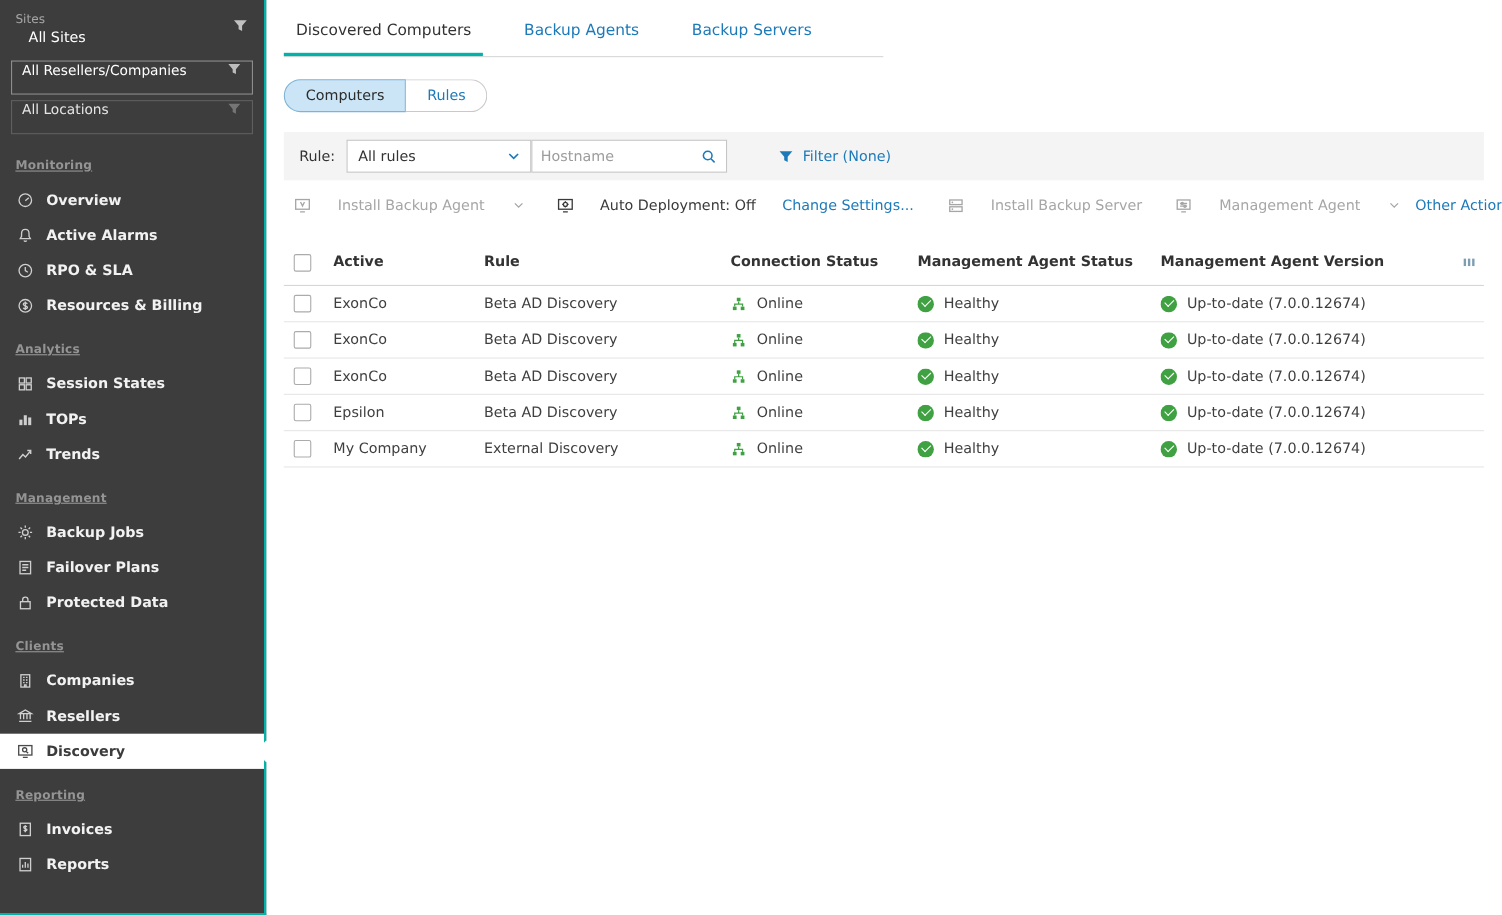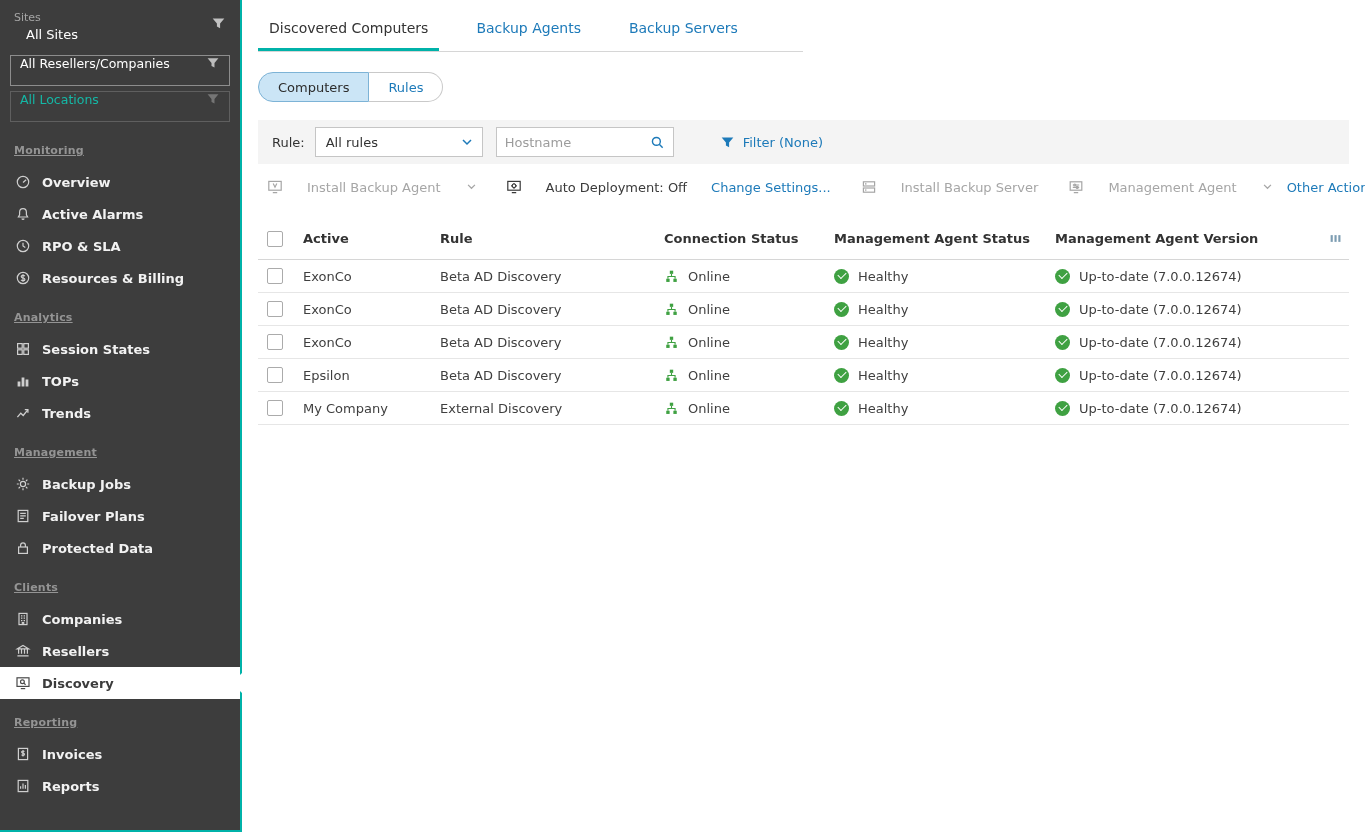--- a/index.html
+++ b/index.html
@@ -23,21 +23,21 @@
   .sites-value { font-size: 13px; color: #fff; margin-top: 3px; margin-left: 12px; }
   .sites .funnel { color: #c2c2c2; margin-top: 5px; cursor: pointer; }
 
   .fbox {
     display: flex; justify-content: space-between; align-items: flex-start;
     border: 1px solid #8d8d8d; margin: 5px 10px; height: 31px; padding: 0 9px; cursor: pointer;
   }
   .fbox .txt { font-size: 12.5px; color: #fff; }
   .fbox .funnel { color: #bdbdbd; }
   .fbox.disabled { border-color: #5f5f5f; }
-  .fbox.disabled .txt { color: #14b8a6; }
+  .fbox.disabled .txt { color: #e5e5e5; }
   .fbox.disabled .funnel { color: #757575; }
 
   .nav-section { font-size: 11px; font-weight: bold; color: #949494; padding: 17px 14px 9px; letter-spacing: .2px; text-decoration: underline; }
   .nav-item {
     display: flex; align-items: center; gap: 11px; height: 32px; padding: 0 14px;
     cursor: pointer; font-weight: bold; color: #f2f2f2; position: relative; font-size: 13px;
   }
   .nav-item .nicon { width: 17px; height: 17px; color: #cfcfcf; display: flex; align-items: center; justify-content: center; flex-shrink: 0; }
   .nav-item.active { background: #fff; color: #3c3c3c; }
   .nav-item.active .nicon { color: #4a4a4a; }
@@ -63,21 +63,21 @@
   .pill.active { background: #cbe5f6; border-color: #7db3d6; color: #2c2c2c; }
 
   .filterbar { margin-top: 18px; background: #f4f4f4; height: 44px; display: flex; align-items: center; padding: 0 14px; flex-shrink: 0; }
   .rule-label { margin-right: 10px; color: #333; }
   .select {
     width: 168px; height: 30px; background: #fff; border: 1px solid #c5c5c5;
     display: flex; align-items: center; justify-content: space-between; padding: 0 10px; cursor: pointer;
   }
   .select .sel-val { color: #333; }
   .select .caret { color: #1d7ab9; }
-  .search { width: 178px; height: 30px; background: #fff; border: 1px solid #c5c5c5; display: flex; align-items: center; padding: 0 8px; margin-left: 13px; }
+  .search { width: 178px; height: 30px; background: #fff; border: 1px solid #c5c5c5; display: flex; align-items: center; padding: 0 8px; }
   .search input { border: none; outline: none; flex: 1; min-width: 0; font: inherit; color: #333; background: transparent; }
   .search input::placeholder { color: #9c9c9c; }
   .search .mag { cursor: pointer; }
   .filter-none { display: flex; align-items: center; gap: 8px; color: #1d7ab9; margin-left: 46px; cursor: pointer; }
 
   .toolbar { display: flex; align-items: center; height: 46px; flex-shrink: 0; }
   .tbtn { display: flex; align-items: center; gap: 24px; padding: 0 9px; cursor: pointer; white-space: nowrap; text-align: center; }
   .tbtn.disabled { color: #a6a6a6; cursor: default; }
   .tbtn.dark { color: #3a3a3a; }
   .tbtn.link { color: #1d7ab9; }

